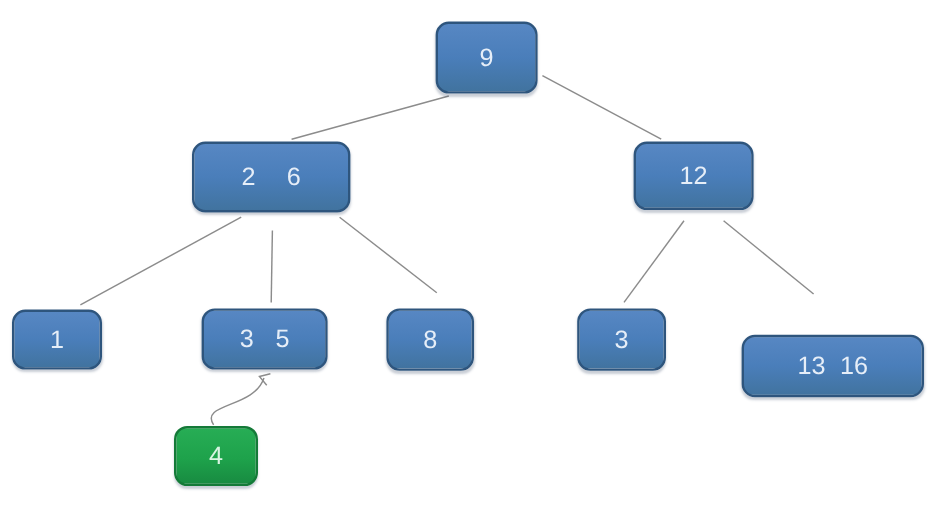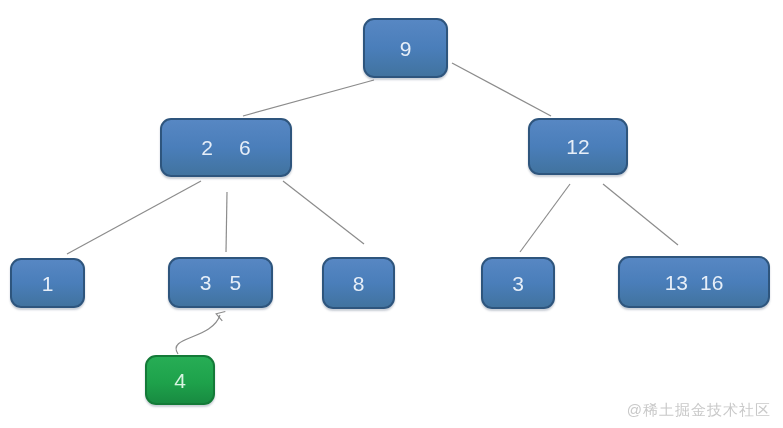--- a/index.html
+++ b/index.html
@@ -44,21 +44,21 @@
     box-shadow: 0 2px 2px rgba(40,60,90,0.25);
   }
   .node.green {
     background: linear-gradient(180deg, #27ad55 0%, var(--insert-fill) 55%, #188b41 100%);
     border-color: var(--insert-border);
     color: #d9f4e2;
   }
   .node .key { line-height: 1; }
   .gap-wide { gap: 26px; }
   .gap-mid  { gap: 18px; }
-  .gap-sm   { gap: 12px; }
+  .gap-sm   { gap: 12px; margin-top: 23px; }
   .watermark {
     position: absolute;
     right: 12px;
     bottom: 8px;
     color: var(--watermark);
     font-size: 15px;
     letter-spacing: 1px;
   }
 </style>
 </head>
@@ -114,15 +114,14 @@
 
   <div class="node gap-sm" style="left:618px; top:256px; width:152px; height:52px">
     <span class="key">13</span>
     <span class="key">16</span>
   </div>
 
   <div class="node green" style="left:145px; top:355px; width:70px; height:50px">
     <span class="key">4</span>
   </div>
 
-  <div class="watermark">@稀土掘金技术社区</div>
 
 </div>
 
 </body></html>

